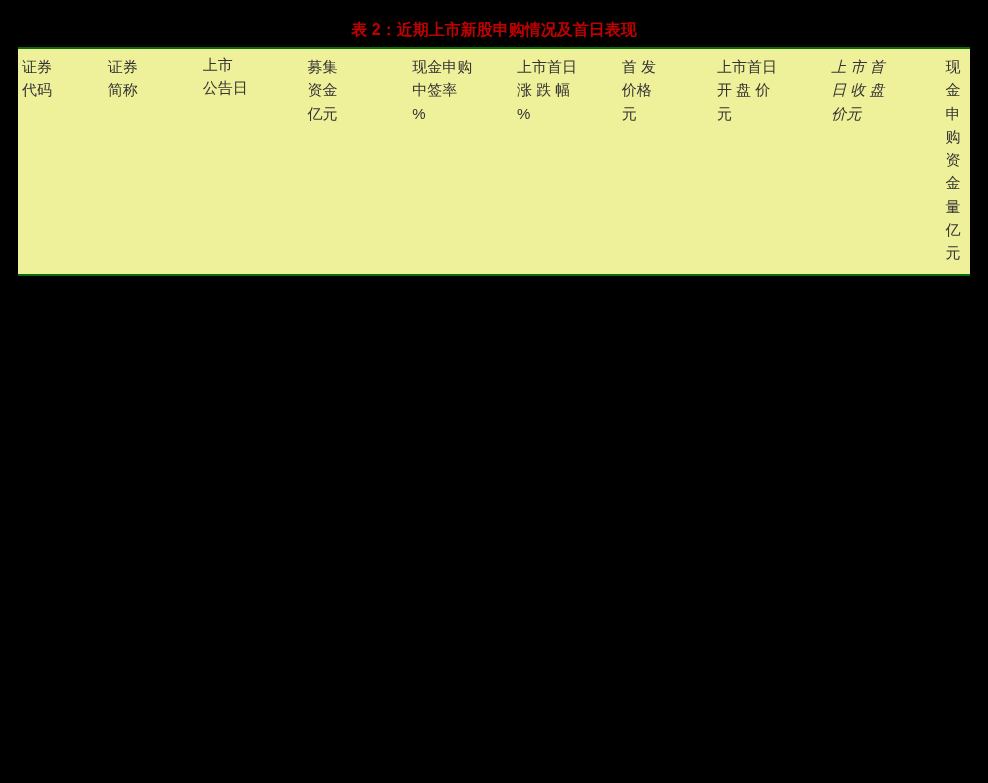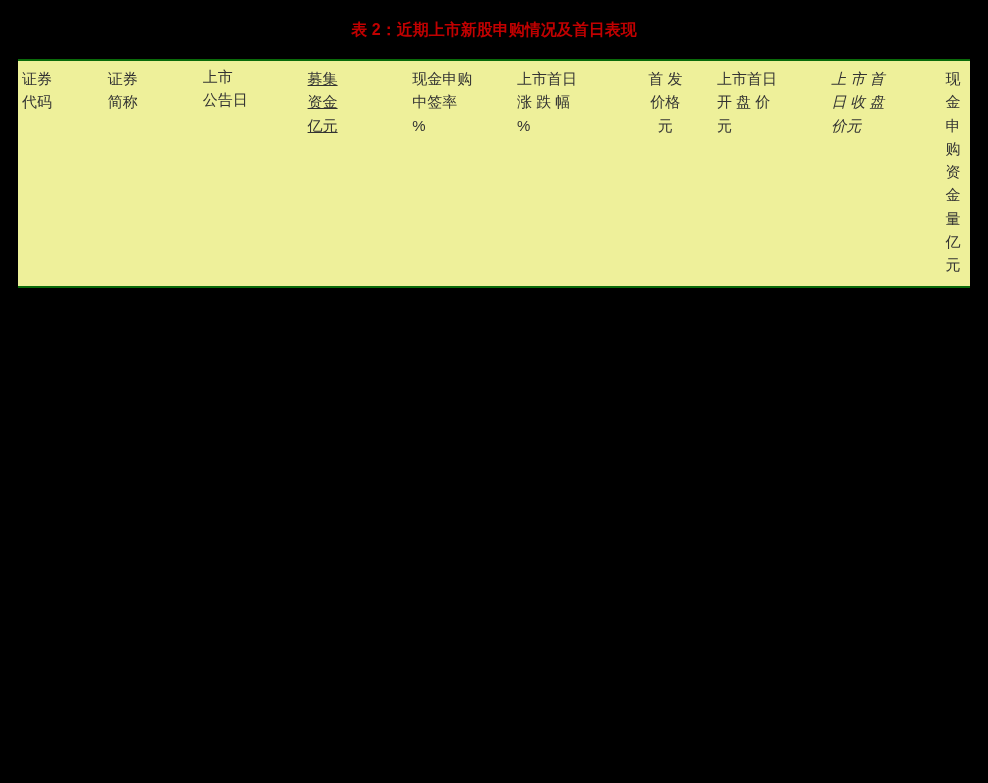--- a/index.html
+++ b/index.html
@@ -12,21 +12,21 @@
       height: 783px;
       background: #000;
       font-family: "Microsoft YaHei", "SimSun", sans-serif;
       padding: 14px 18px;
     }
     .title-row {
       text-align: center;
       color: #c00000;
       font-size: 16px;
       font-weight: bold;
-      padding: 6px 0 18px 0;
+      padding: 6px 0 6px 0;
     }
     table {
       width: 100%;
       border-collapse: collapse;
     }
     thead tr {
       background: #eef09a;
       border-radius: 17px;
     }
     thead td {
@@ -44,24 +44,24 @@
     tbody td {
       height: 32px;
       padding: 0 4px;
       font-size: 14px;
       color: #eee;
     }
     
     .c0 { width: 9%; }
     .c1 { width: 10%; }
     .c2 { width: 11%; font-family: Liberation Mono, monospace; }
-    .c3 { width: 11%; text-decoration: underline; }
+    .c3 { width: 11%; }
     .c4 { width: 11%; }
     .c5 { width: 11%; }
-    .c6 { width: 10%; text-align: center; }
+    .c6 { width: 10%; }
     .c7 { width: 12%; }
     .c8 { width: 12%; font-style: italic; }
     .c9 { width: 11%; }
   </style>
 </head>
 <body>
 
 <div class="title-row">表 2：近期上市新股申购情况及首日表现</div>
 
 <table>

